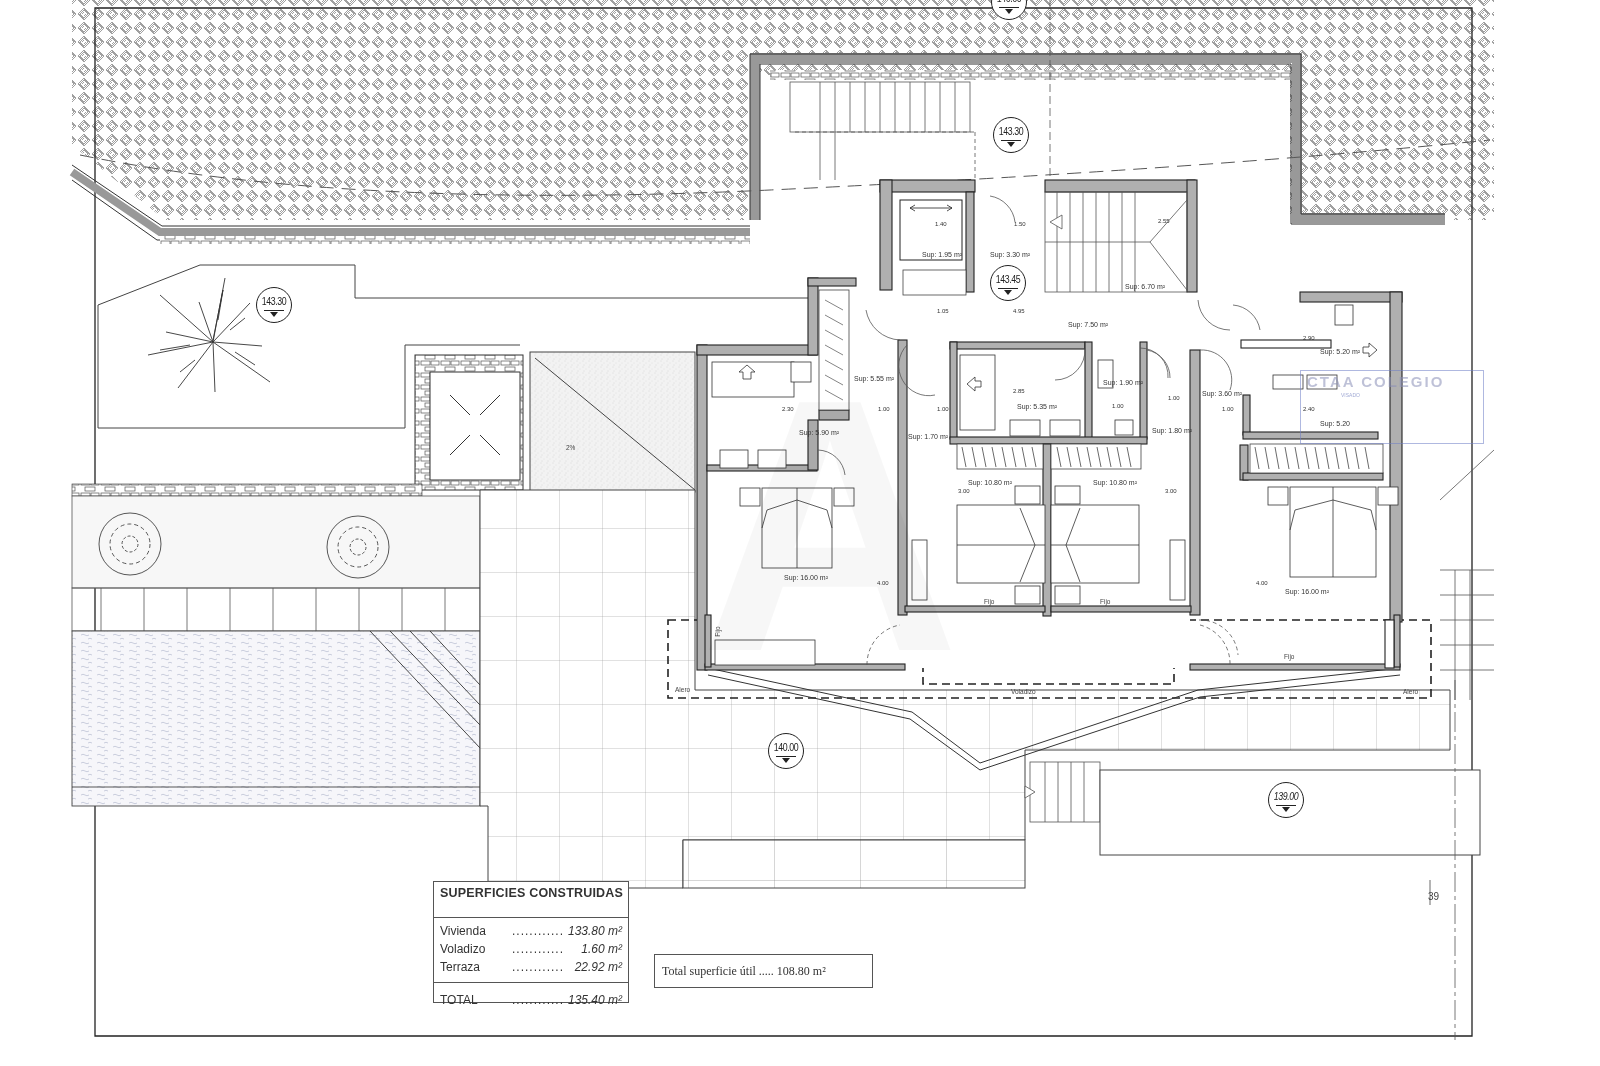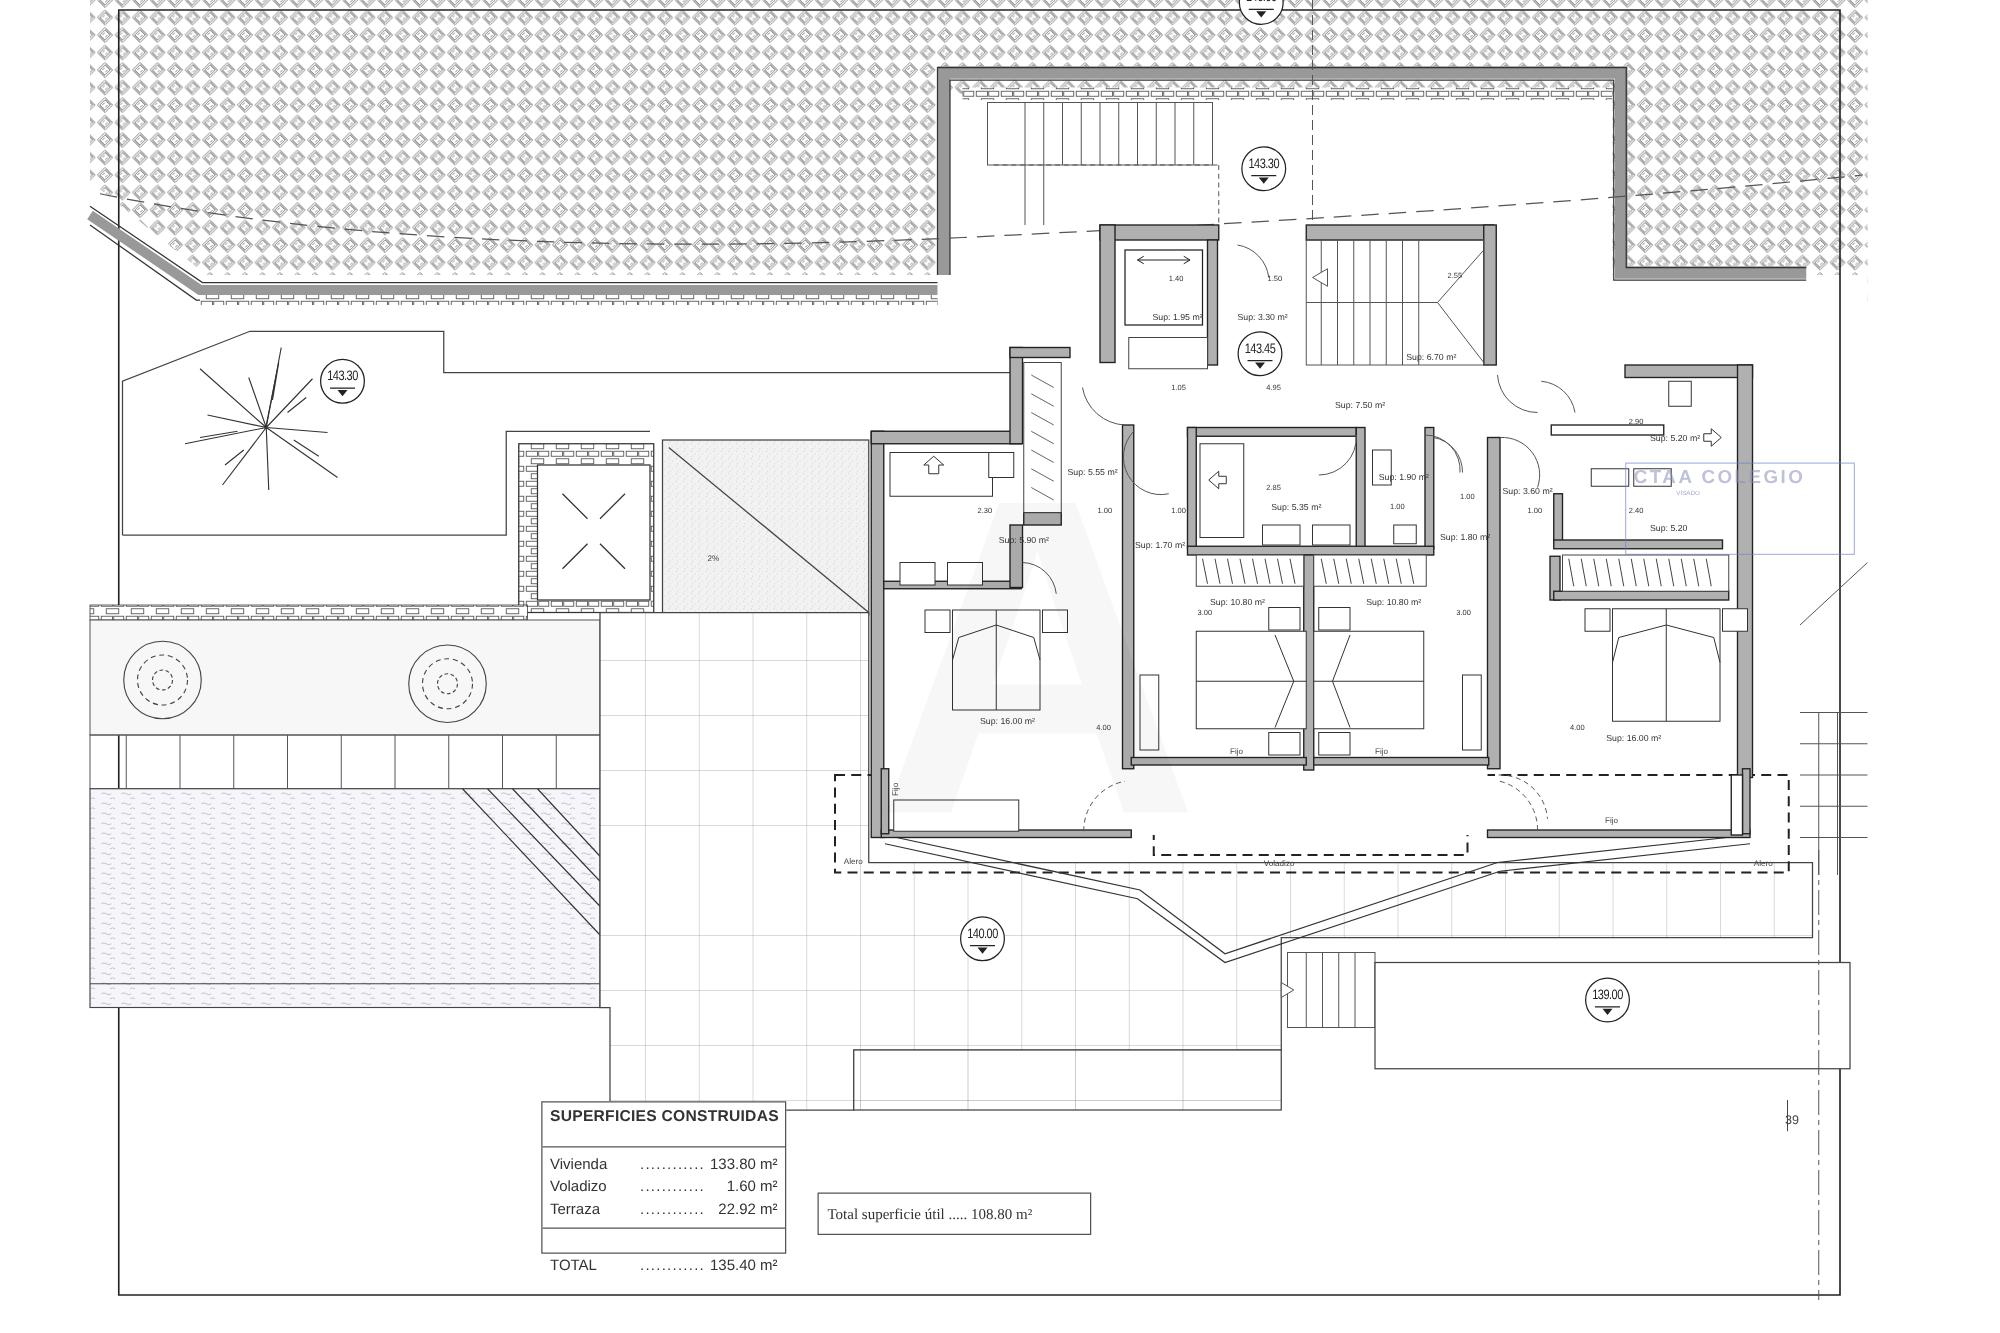--- a/index.html
+++ b/index.html
@@ -10,21 +10,21 @@
   .level{position:absolute;width:36px;height:36px;border:1.5px solid #222;border-radius:50%;background:#fff;box-sizing:border-box;text-align:center;font-family:"Liberation Sans",sans-serif;font-size:11px;letter-spacing:-0.5px;color:#222;}
   .level span{display:block;margin-top:7px;transform:scaleX(0.8);}
   .level i{position:absolute;left:7px;right:7px;top:22px;border-top:1px solid #222;}
   .level b{position:absolute;left:13px;top:24px;width:0;height:0;border-left:4px solid transparent;border-right:4px solid transparent;border-top:5px solid #222;}
   .small{position:absolute;font-family:"Liberation Sans",sans-serif;font-size:6.5px;color:#444;}
   .table-box{position:absolute;left:433px;top:881px;width:196px;height:122px;border:1.2px solid #555;background:#fff;box-sizing:border-box;font-family:"Liberation Sans",sans-serif;color:#333;}
   .table-box .head{height:36px;border-bottom:1.2px solid #555;font-weight:bold;font-size:12.5px;padding:4px 0 0 6px;box-sizing:border-box;letter-spacing:0.2px;}
   .table-box .row{display:flex;font-size:12px;height:18px;align-items:center;padding-left:6px;}
   .table-box .row .n{width:72px;}
   .table-box .row .d{width:48px;letter-spacing:1px;}
-  .table-box .row .v{width:62px;text-align:right;}
+  .table-box .row .v{width:62px;text-align:right;font-style:italic;}
   .table-box .sep{border-top:1.2px solid #555;margin-top:6px;}
   .total-box{position:absolute;left:654px;top:954px;width:219px;height:34px;border:1.2px solid #555;box-sizing:border-box;font-family:Liberation Serif, serif;font-size:12px;color:#333;padding:9px 0 0 7px;white-space:nowrap;}
   .stamp{position:absolute;left:1300px;top:370px;width:182px;height:72px;border:1px solid #6f7fc7;opacity:0.55;font-family:Liberation Sans, sans-serif;color:#8a8fb8;font-size:15px;font-weight:bold;letter-spacing:2px;overflow:hidden;}
   .stamp .sub{font-size:5px;color:#5060b0;letter-spacing:0;font-weight:normal;margin:2px 0 0 40px;}
 </style>
 </head>
 <body>
 
 <svg id="plan" viewBox="0 0 1600 1066" xmlns="http://www.w3.org/2000/svg">
   <defs>
@@ -316,21 +316,21 @@
 <div class="level" style="left:990px;top:265px;">
     <span>143.45</span>
     <i></i>
     <b></b>
   </div>
 <div class="level" style="left:768px;top:733px;">
     <span>140.00</span>
     <i></i>
     <b></b>
   </div>
-<div class="level" style="left:1268px;top:782px;">
+<div class="level" style="left:1268px;top:782px;font-style:italic;">
     <span>139.00</span>
     <i></i>
     <b></b>
   </div>
 
 <div class="lbl" style="left:922px;top:251px;">Sup: 1.95 m²</div>
 <div class="lbl" style="left:990px;top:251px;">Sup: 3.30 m²</div>
 <div class="lbl" style="left:1125px;top:283px;">Sup: 6.70 m²</div>
 <div class="lbl" style="left:1068px;top:321px;">Sup: 7.50 m²</div>
 <div class="lbl" style="left:854px;top:375px;">Sup: 5.55 m²</div>
@@ -393,21 +393,21 @@
     <span class="n">Voladizo</span>
     <span class="d">............</span>
     <span class="v">1.60 m²</span>
   </div>
   <div class="row">
     <span class="n">Terraza</span>
     <span class="d">............</span>
     <span class="v">22.92 m²</span>
   </div>
   <div class="sep"></div>
-  <div class="row" style="margin-top:20px;">
+  <div class="row" style="margin-top:8px;">
     <span class="n">TOTAL</span>
     <span class="d">............</span>
     <span class="v">135.40 m²</span>
   </div>
 </div>
 
 <div class="total-box">
   <span>Total superficie útil</span>
   <span>.....</span>
   <span>108.80 m²</span>

